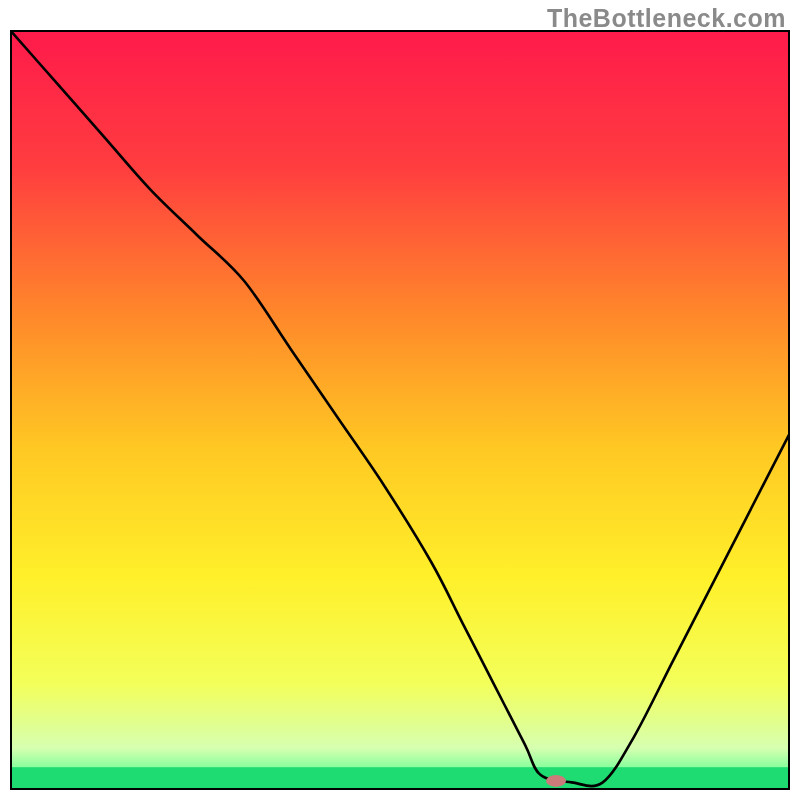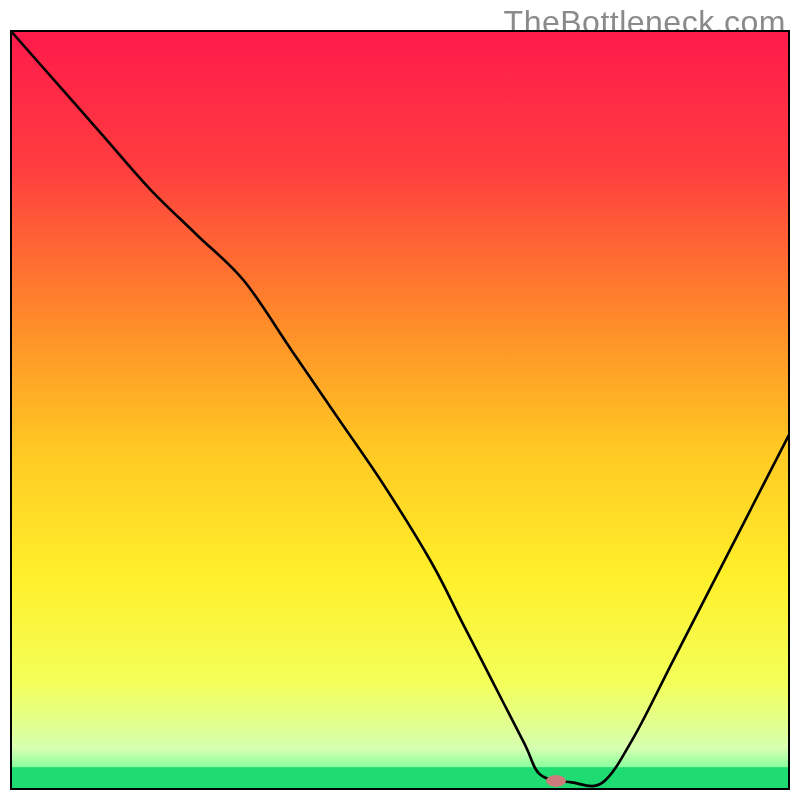--- a/index.html
+++ b/index.html
@@ -15,22 +15,22 @@
     left: 10px;
     top: 30px;
     width: 780px;
     height: 760px;
     box-sizing: border-box;
   }
   .watermark {
     position: absolute;
     top: 4px;
     right: 14px;
-    font-size: 32px;
-    font-weight: 400;
+    font-size: 25px;
+    font-weight: 700;
     color: #8a8a8a;
     letter-spacing: 0.5px;
   }
   svg {
     display: block;
   }
 </style>
 </head>
 <body>
 

